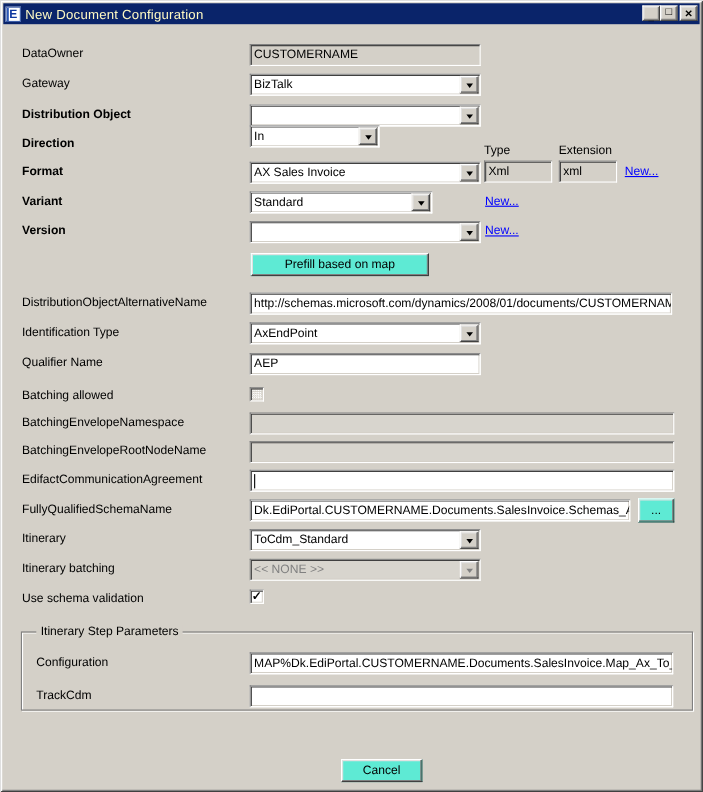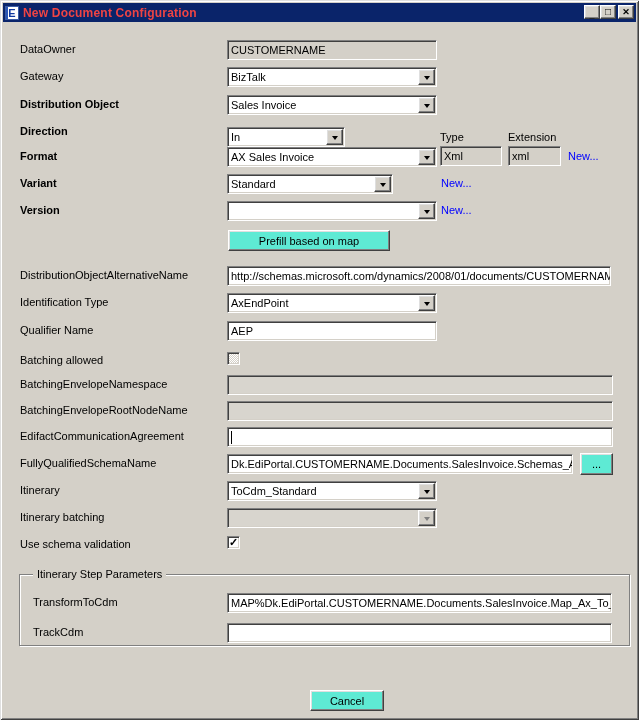--- a/index.html
+++ b/index.html
@@ -29,21 +29,21 @@
     padding-left:2px;box-sizing:border-box;
   }
   .app-icon{
     width:14px;height:14px;background:#ffffff;
     border:1px solid #3a5ba5;box-sizing:border-box;
     color:#1039a0;font-weight:bold;font-size:11px;line-height:12px;
     text-align:center;flex:0 0 auto;
     box-shadow:inset 2px 0 0 #2a56b5;
   }
   .title-text{
-    color:#ef4444;font-weight:bold;font-size:12px;
+    color:#fef9c3;font-weight:normal;font-size:12px;
     margin-left:4px;white-space:nowrap;
     letter-spacing:0.2px;
   }
   .tb-controls{position:absolute;right:2px;top:2px;display:flex;}
   .tb-btn{
     width:16px;height:14px;background:#d4d0c8;
     border:1px solid;border-color:#ffffff #404040 #404040 #ffffff;
     box-shadow:inset -1px -1px 0 #808080, inset 1px 1px 0 #dfdfdf;
     box-sizing:border-box;display:flex;align-items:center;justify-content:center;
     font-size:9px;font-weight:bold;color:#000;line-height:1;
@@ -84,21 +84,21 @@
   .combo.disabled .val{color:#808080;}
   .combo.disabled .arrow{border-top-color:#808080;}
   .btn{
     position:absolute;background:#5eead4;
     border:1px solid;border-color:#ffffff #404040 #404040 #ffffff;
     box-shadow:inset -1px -1px 0 #808080, inset 1px 1px 0 #dfdfdf;
     box-sizing:border-box;display:flex;align-items:center;justify-content:center;
     font-size:11px;color:#000;cursor:default;
   }
   .link{
-    position:absolute;color:#0000ff;
+    position:absolute;color:#0000ff;text-decoration:underline;
     white-space:nowrap;cursor:pointer;line-height:13px;
   }
   .checkbox{
     position:absolute;width:13px;height:13px;background:#ffffff;
     box-sizing:border-box;text-align:center;
     font-size:11px;line-height:11px;font-weight:bold;color:#000;
   }
   .checkbox.dithered{
     background-color:#d4d0c8;
     background-image:conic-gradient(#ffffff 25%, #d4d0c8 0 50%, #ffffff 0 75%, #d4d0c8 0);
@@ -143,28 +143,27 @@
   <div class="lbl" style="top:70px">Gateway</div>
   <div class="combo sunken" style="left:227px;top:67px;width:210px">
     <div class="val">BizTalk</div>
     <div class="combo-btn">
         <div class="arrow"></div>
       </div>
   </div>
 
   <div class="lbl b" style="top:98px">Distribution Object</div>
   <div class="combo sunken" style="left:227px;top:95px;width:210px">
-    <div class="val">Sales Invoice</div>
     <div class="combo-btn">
         <div class="arrow"></div>
       </div>
   </div>
 
   <div class="lbl b" style="top:125px">Direction</div>
-  <div class="combo sunken" style="left:227px;top:127px;width:118px">
+  <div class="combo sunken" style="left:227px;top:114px;width:118px">
     <div class="val">In</div>
     <div class="combo-btn">
         <div class="arrow"></div>
       </div>
   </div>
 
   <div class="colhdr" style="left:440px;top:131px">Type</div>
   <div class="colhdr" style="left:508px;top:131px">Extension</div>
 
   <div class="lbl b" style="top:150px">Format</div>
@@ -233,33 +232,34 @@
   <div class="lbl" style="top:484px">Itinerary</div>
   <div class="combo sunken" style="left:227px;top:481px;width:210px">
     <div class="val">ToCdm_Standard</div>
     <div class="combo-btn">
         <div class="arrow"></div>
       </div>
   </div>
 
   <div class="lbl" style="top:511px">Itinerary batching</div>
   <div class="combo sunken disabled" style="left:227px;top:508px;width:210px">
+    <div class="val">&lt;&lt; NONE &gt;&gt;</div>
     <div class="combo-btn">
         <div class="arrow"></div>
       </div>
   </div>
 
   <div class="lbl" style="top:538px">Use schema validation</div>
   <div class="checkbox sunken" style="left:227px;top:536px"><span>✓</span></div>
 
   <div class="groupbox">
     <div class="groupbox-label">Itinerary Step Parameters</div>
   </div>
 
-  <div class="glbl" style="top:596px">TransformToCdm</div>
+  <div class="glbl" style="top:596px">Configuration</div>
   <div class="tb sunken" style="left:227px;top:593px;width:385px">MAP%Dk.EdiPortal.CUSTOMERNAME.Documents.SalesInvoice.Map_Ax_To_C</div>
 
   <div class="glbl" style="top:626px">TrackCdm</div>
   <div class="tb sunken" style="left:227px;top:623px;width:385px"></div>
 
   <div class="btn" style="left:228px;top:722px;width:73px;height:21px">Add</div>
   <div class="btn" style="left:310px;top:690px;width:74px;height:21px">Cancel</div>
 
 </div>
 

